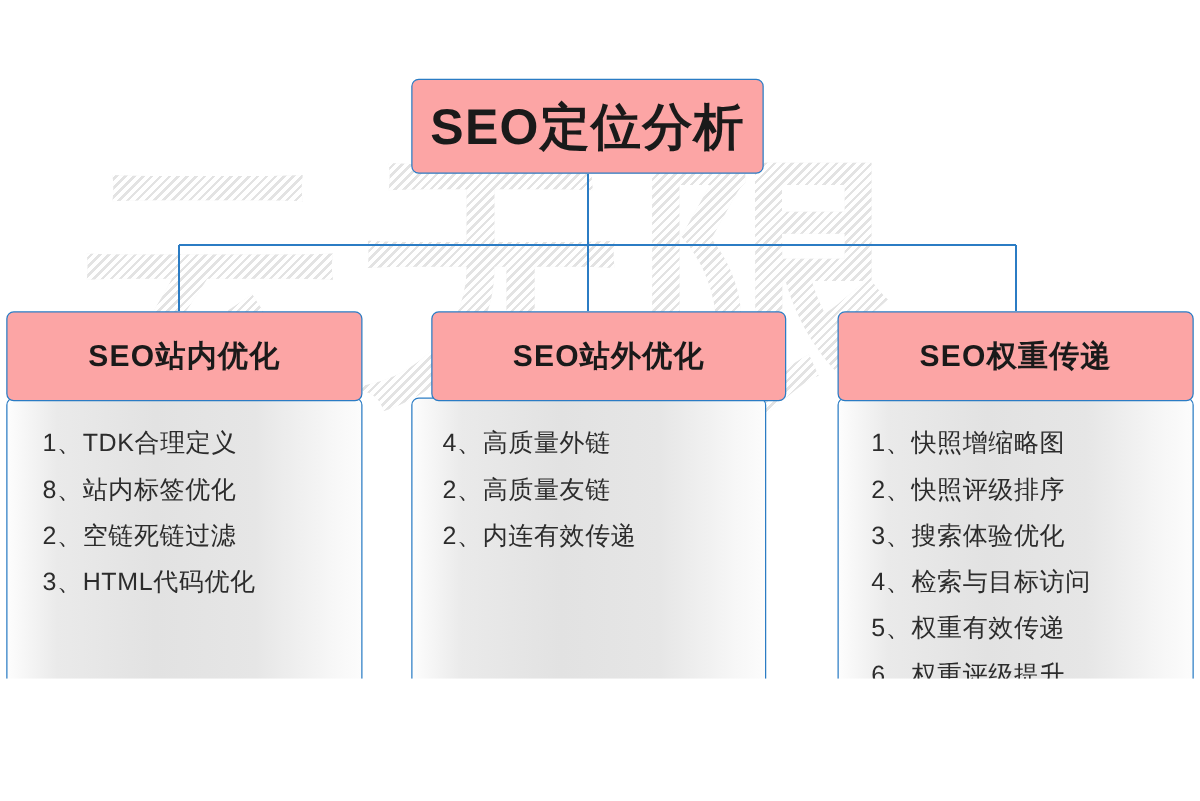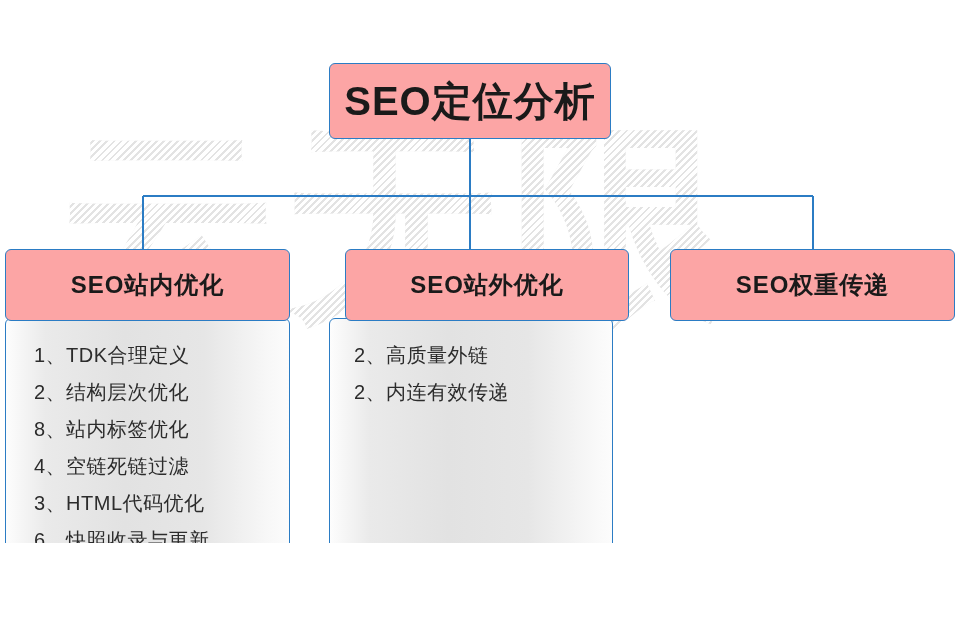--- a/index.html
+++ b/index.html
@@ -158,31 +158,40 @@
       <line x1="813" y1="196" x2="813" y2="249"></line>
     </g>
   </svg>
 
   <div class="node-title" id="root-node">SEO定位分析</div>
 
   <div class="node-title branch-head" id="branch-head-0">SEO站内优化</div>
   <div class="branch-body" id="branch-body-0">
     <ul class="item-list">
       <li class="item">1、TDK合理定义</li>
-      <li class="item">2、结构层次优化</li>
       <li class="item">8、站内标签优化</li>
-      <li class="item">4、空链死链过滤</li>
+      <li class="item">2、空链死链过滤</li>
       <li class="item">3、HTML代码优化</li>
-      <li class="item">6、快照收录与更新</li>
     </ul>
   </div>
 
   <div class="node-title branch-head" id="branch-head-1">SEO站外优化</div>
   <div class="branch-body" id="branch-body-1">
     <ul class="item-list">
-      <li class="item">2、高质量外链</li>
+      <li class="item">4、高质量外链</li>
+      <li class="item">2、高质量友链</li>
       <li class="item">2、内连有效传递</li>
     </ul>
   </div>
 
   <div class="node-title branch-head" id="branch-head-2">SEO权重传递</div>
+  <div class="branch-body" id="branch-body-2">
+    <ul class="item-list">
+      <li class="item">1、快照增缩略图</li>
+      <li class="item">2、快照评级排序</li>
+      <li class="item">3、搜索体验优化</li>
+      <li class="item">4、检索与目标访问</li>
+      <li class="item">5、权重有效传递</li>
+      <li class="item">6、权重评级提升</li>
+    </ul>
+  </div>
 
 </div>
 
 </body></html>

